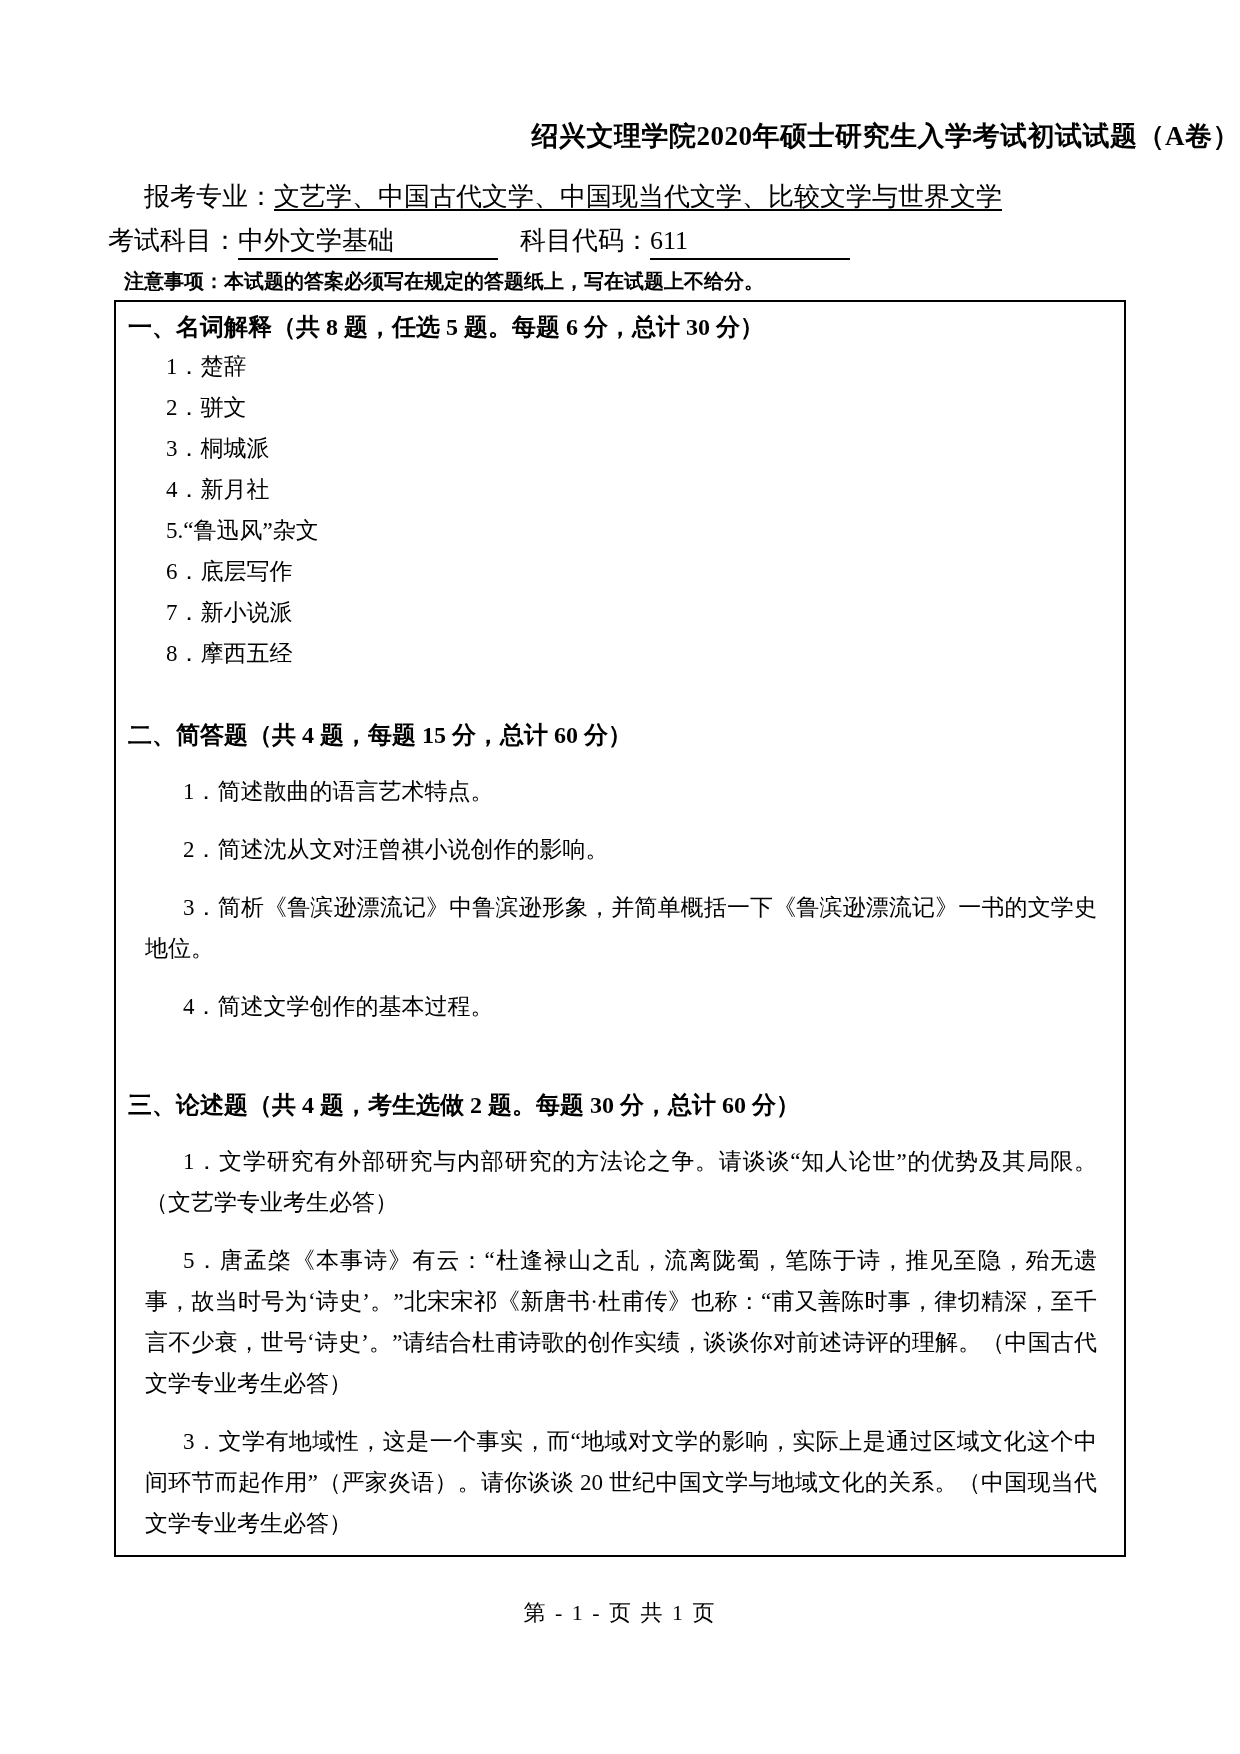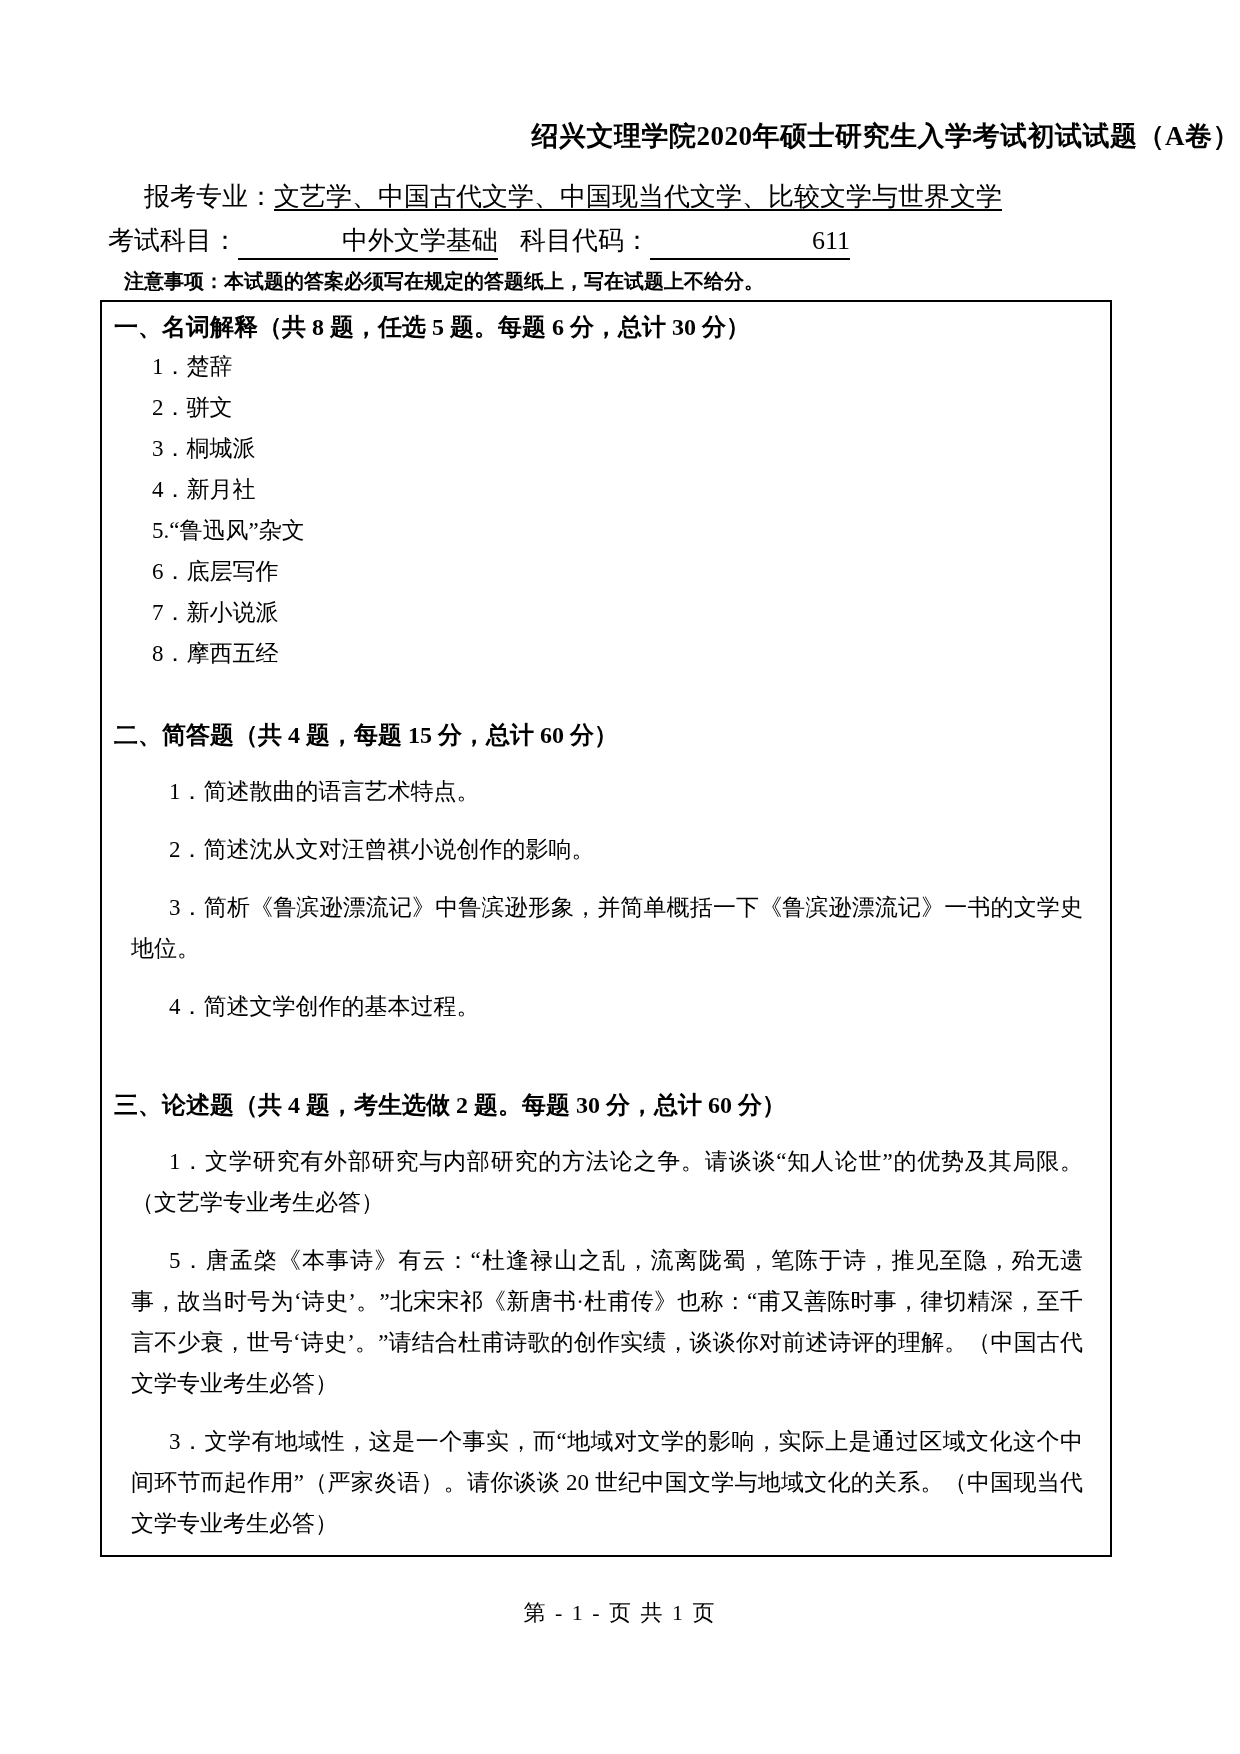--- a/index.html
+++ b/index.html
@@ -44,41 +44,41 @@
     white-space: nowrap;
   }
   .field-line .label { font-weight: normal; }
   .field-line .uline {
     text-decoration: underline;
     text-underline-offset: 4px;
   }
   .field-line .blank {
     display: inline-block;
     border-bottom: 2px solid #000;
-    text-align: right;
+    text-align: left;
     vertical-align: baseline;
   }
   #major-line { top: 180px; margin-left: 36px; }
   #subject-line { top: 224px; }
 
   .notice {
     position: absolute;
     left: 124px;
     top: 268px;
     width: 1024px;
     font-size: 20px;
     font-weight: bold;
     line-height: 26px;
     white-space: nowrap;
   }
 
   
   .body-box {
     position: absolute;
-    left: 100px;
+    left: 114px;
     top: 300px;
     width: 1012px;
     height: 1257px;
     box-sizing: border-box;
     border: 2px solid #000;
     padding: 6px 10px 10px 12px;
     overflow: hidden;
   }
   .section-head {
     font-size: 24px;

